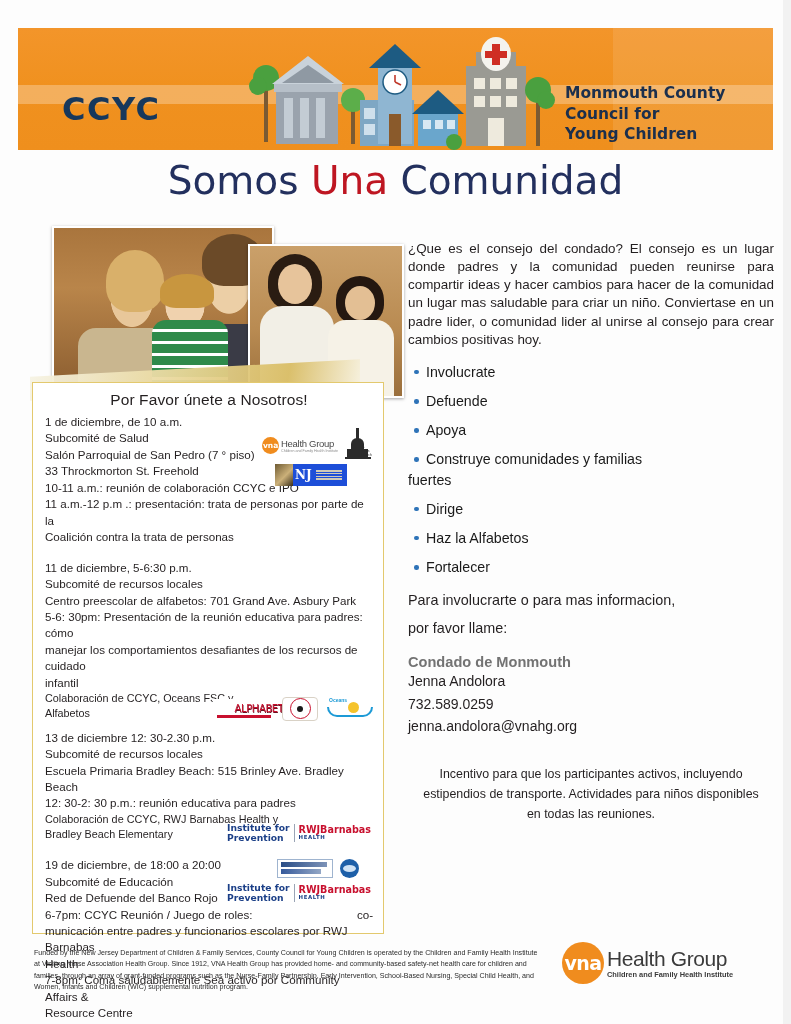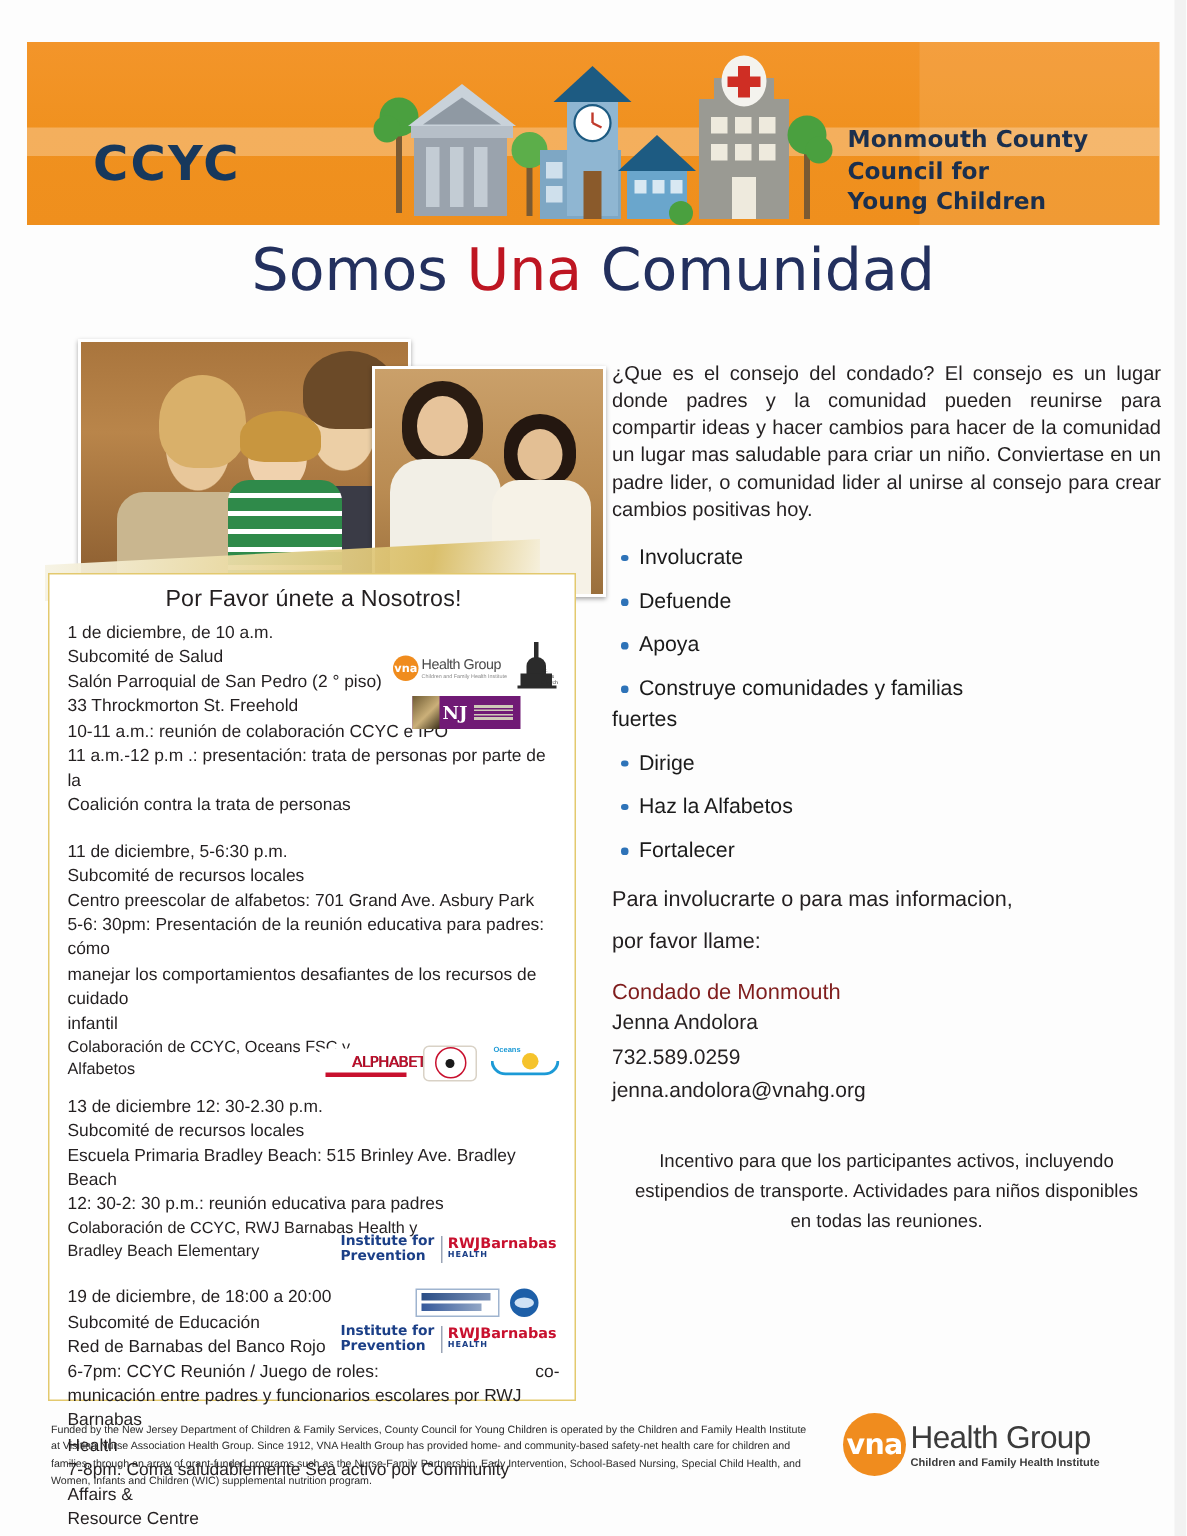--- a/index.html
+++ b/index.html
@@ -197,21 +197,21 @@
   .lg-vna .txt { font-size: 9.5px; color:#4a4a4a; letter-spacing:-0.3px; }
   .lg-vna .sub { font-size: 3.6px; color:#8a8a8a; display:block; letter-spacing:0; }
 
   .lg-church { width: 26px; height: 34px; position: relative; }
   .lg-church .spire { position:absolute; left:11px; top:0; width:3px; height:12px; background:#2b2b2b; }
   .lg-church .bell { position:absolute; left:6px; top:10px; width:13px; height:13px; background:#2b2b2b; border-radius:6px 6px 0 0; }
   .lg-church .base { position:absolute; left:2px; top:21px; width:21px; height:9px; background:#2b2b2b; }
   .lg-church .cap { position:absolute; left:0; top:29px; width:26px; height:2px; background:#2b2b2b; }
   .lg-church .nm { position:absolute; left:16px; top:18px; font-size:3.4px; color:#2b2b2b; line-height:1.15; }
 
-  .lg-nj { width: 72px; height: 22px; background:#701a75; position:relative; display:flex; align-items:center; }
+  .lg-nj { width: 72px; height: 22px; background:#1d4ed8; position:relative; display:flex; align-items:center; }
   .lg-nj .deer { width:18px; height:100%; background:linear-gradient(135deg,#6f5b33,#cbb079 55%,#3a2f1a); }
   .lg-nj .njtxt { color:#fff; font-size:12px; font-weight:bold; font-family:"DejaVu Serif", serif; margin-left:2px; }
   .lg-nj .lines { margin-left:4px; display:flex; flex-direction:column; gap:1.4px; }
   .lg-nj .lines i { display:block; width:26px; height:1.4px; background:#cfc9b8; }
 
   .lg-alpha { width: 62px; height: 20px; background:#ffffff; border:0; position:relative; display:flex; align-items:center; justify-content:center; }
   .lg-alpha .word { font-size:10px; font-weight:normal; color:#c8102e; font-family:"DejaVu Sans", sans-serif; letter-spacing:-0.4px; text-shadow:0.5px 0.5px 0 #6b1020;margin-left:36px; }
   .lg-alpha .bar { position:absolute; bottom:1px; left:4px; width:54px; height:3px; background:#c8102e; }
 
   .lg-circle-red { width: 34px; height: 22px; border-radius: 4px; background:#fff; border:1px solid #d9d2c6; position:relative; display:flex; align-items:center; justify-content:center; }
@@ -278,22 +278,22 @@
 
   .cta {
     margin-top: 6px;
     font-size: 14.4px;
     line-height: 1.9;
     color: #231f20;
   }
   .contact-org {
     margin-top: 12px;
     font-size: 14.6px;
-    font-weight: normal;
-    color: #7f1d1d;
+    font-weight: bold;
+    color: #737373;
   }
   .contact-line {
     font-size: 14px;
     line-height: 1.62;
     color: #231f20;
   }
   .incentive {
     margin-top: 26px;
     font-size: 12.4px;
     line-height: 1.62;
@@ -429,21 +429,21 @@
     </div>
   </div>
   <div class="swoosh"></div>
 
   <div class="schedule">
     <div class="schedule-heading">Por Favor únete a Nosotros!</div>
 
     <div class="event">
       <p>1 de diciembre, de 10 a.m.</p>
       <p>Subcomité de Salud</p>
-      <p>Salón Parroquial de San Pedro (2 ° piso)</p>
+      <p>Salón Parroquial de San Pedro (7 ° piso)</p>
       <p>33 Throckmorton St. Freehold</p>
       <p>10-11 a.m.: reunión de colaboración CCYC e IPO</p>
       <p>11 a.m.-12 p.m .: presentación: trata de personas por parte de la</p>
       <p>Coalición contra la trata de personas</p>
       <div class="logo-row" style="right:2px; top:14px;">
         <div class="lg lg-vna">
           <span class="circ">vna</span>
           <span class="txt">Health Group<span class="sub">Children and Family Health Institute</span></span>
         </div>
         <div class="lg lg-church">
@@ -507,21 +507,21 @@
           <span class="ifp">Institute for<br>Prevention</span>
           <span class="divider"></span>
           <span class="rwj">RWJBarnabas<small>HEALTH</small></span>
         </div>
       </div>
     </div>
 
     <div class="event" style="margin-top:16px;">
       <p>19 de diciembre, de 18:00 a 20:00</p>
       <p>Subcomité de Educación</p>
-      <p>Red de Barnabas del Banco Rojo</p>
+      <p>Red de Defuende del Banco Rojo</p>
       <p style="position:relative;">
         <span>6-7pm: CCYC Reunión / Juego de roles:</span>
         <span style="position:absolute; right:0; top:0;margin-left:36px;">co-</span>
       </p>
       <p>municación entre padres y funcionarios escolares por RWJ Barnabas</p>
       <p>Health</p>
       <p>7-8pm: Coma saludablemente Sea activo por Community Affairs &amp;</p>
       <p>Resource Centre</p>
       <p class="small">Colaboración de CCYC y Red Bank Resource Network / Mental Health</p>
       <div class="logo-row" style="right:14px; top:2px;">

